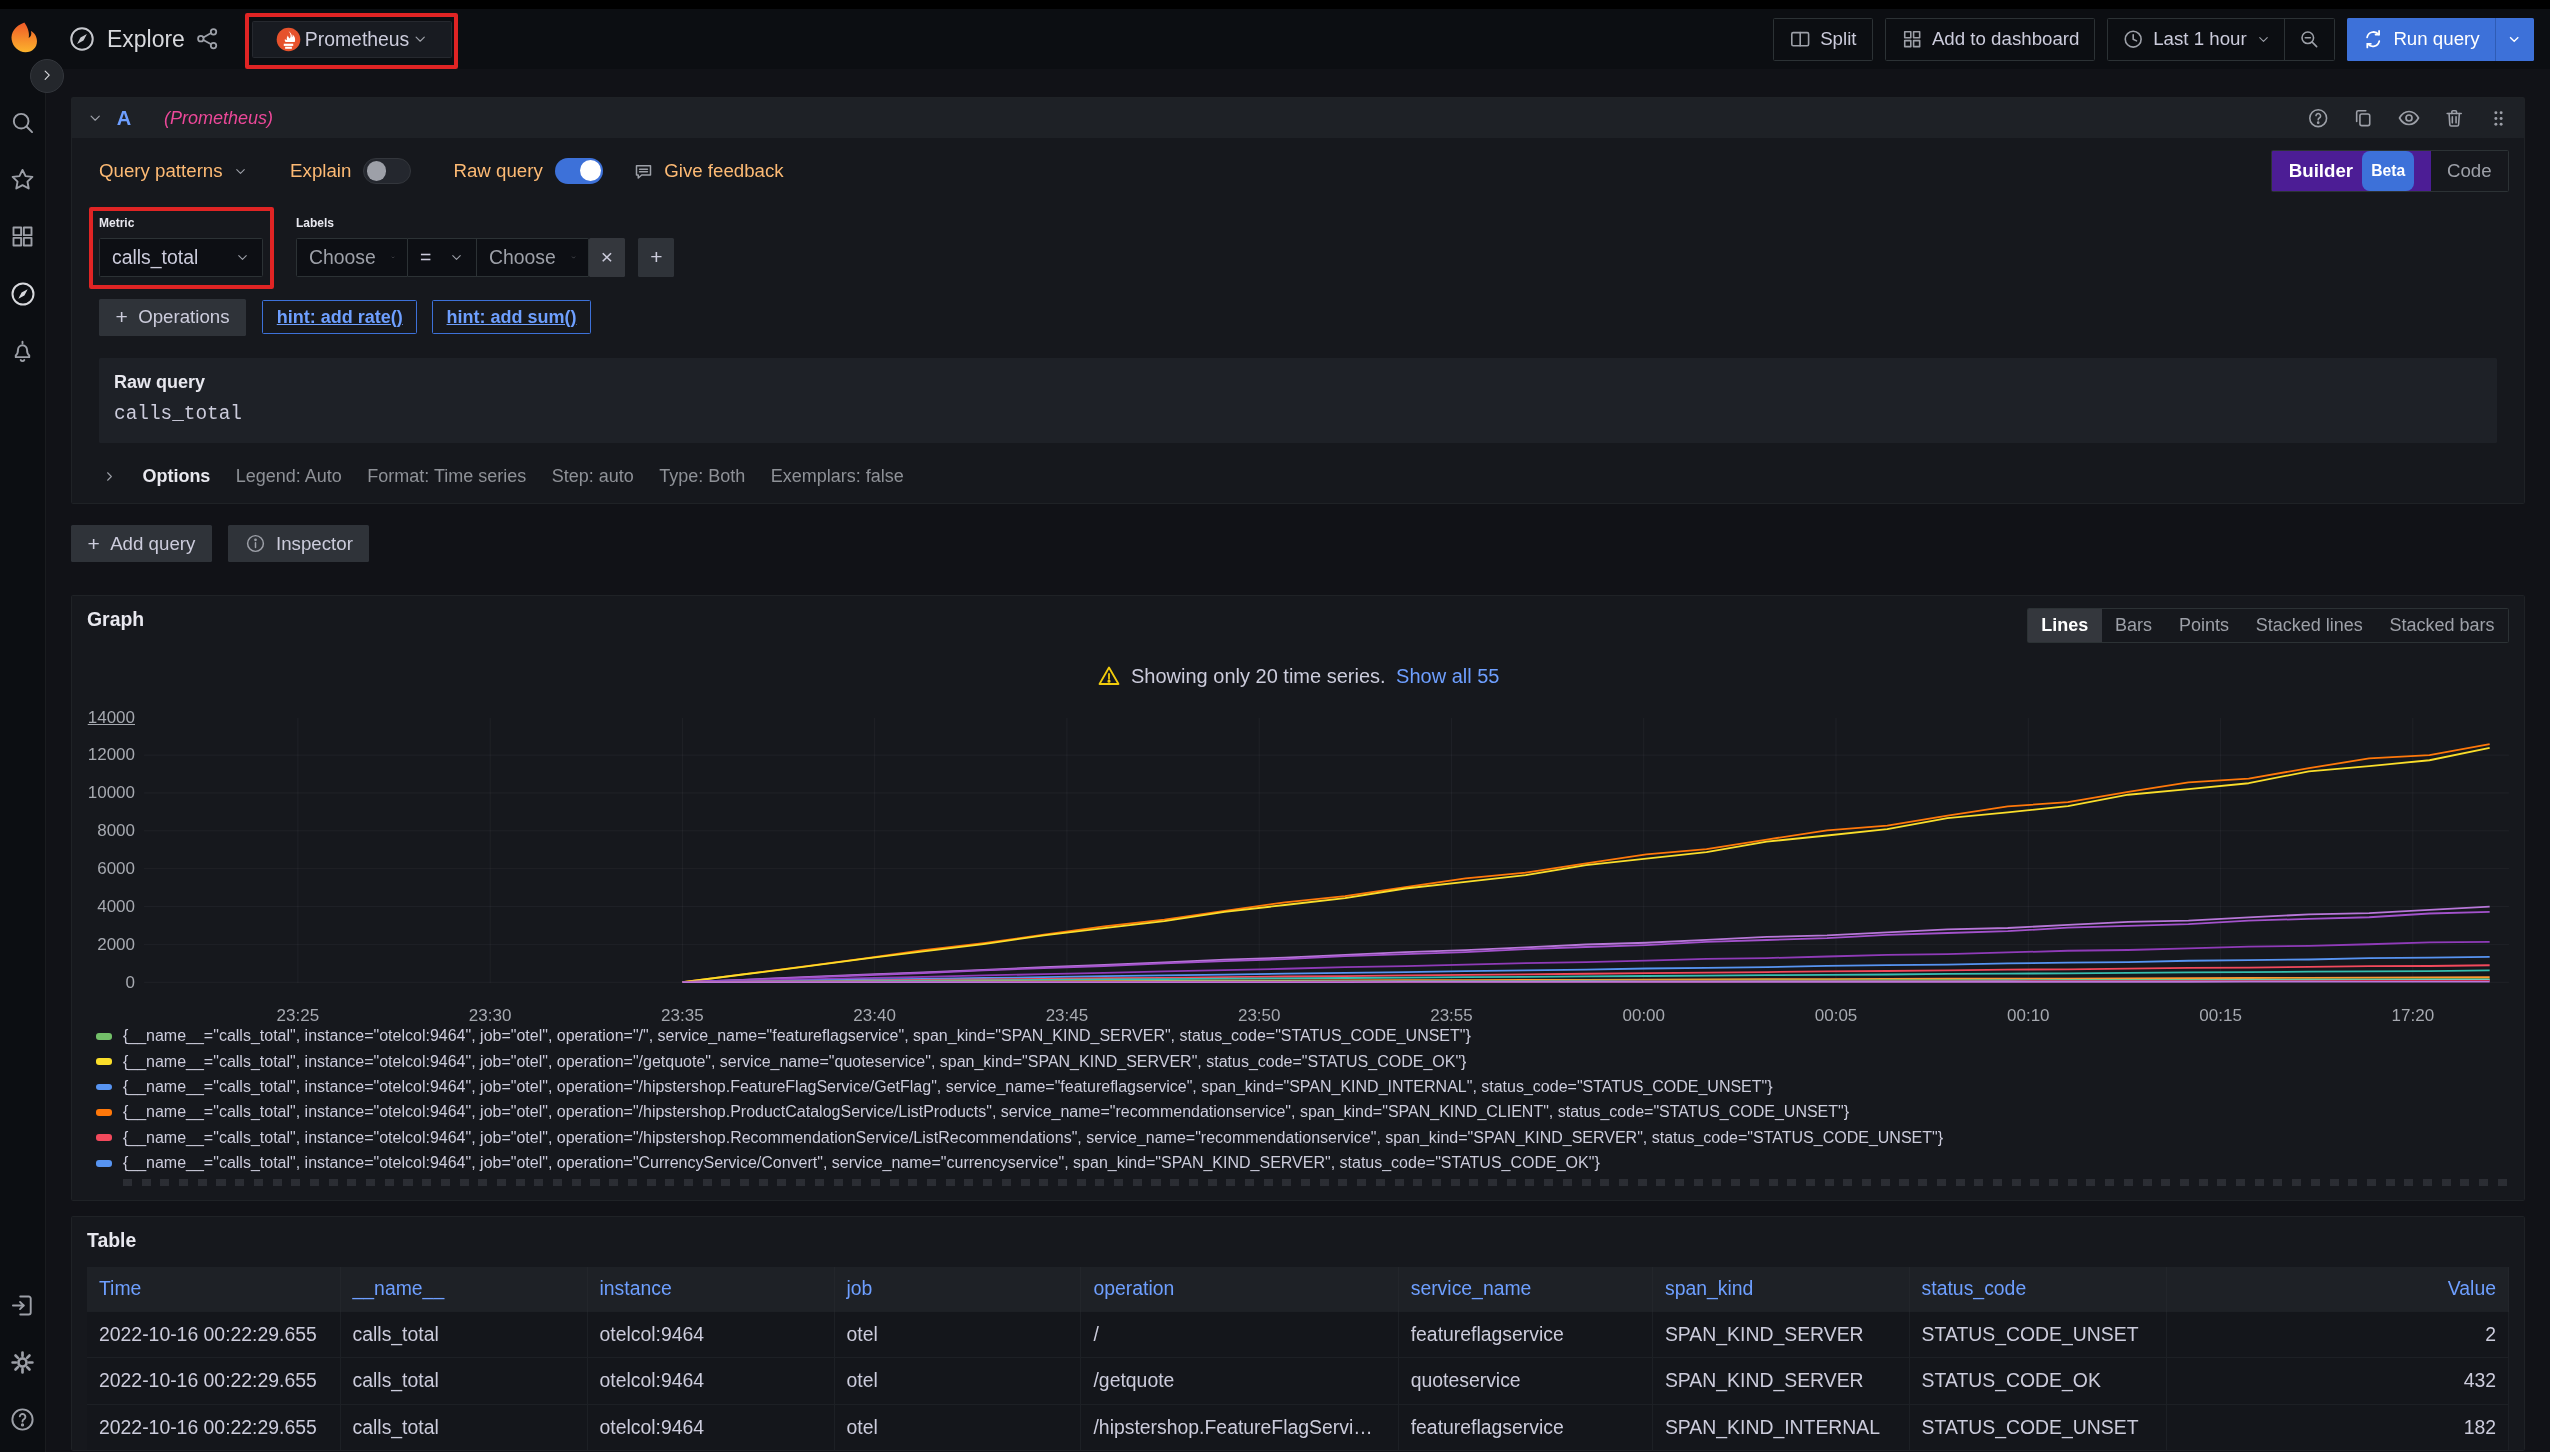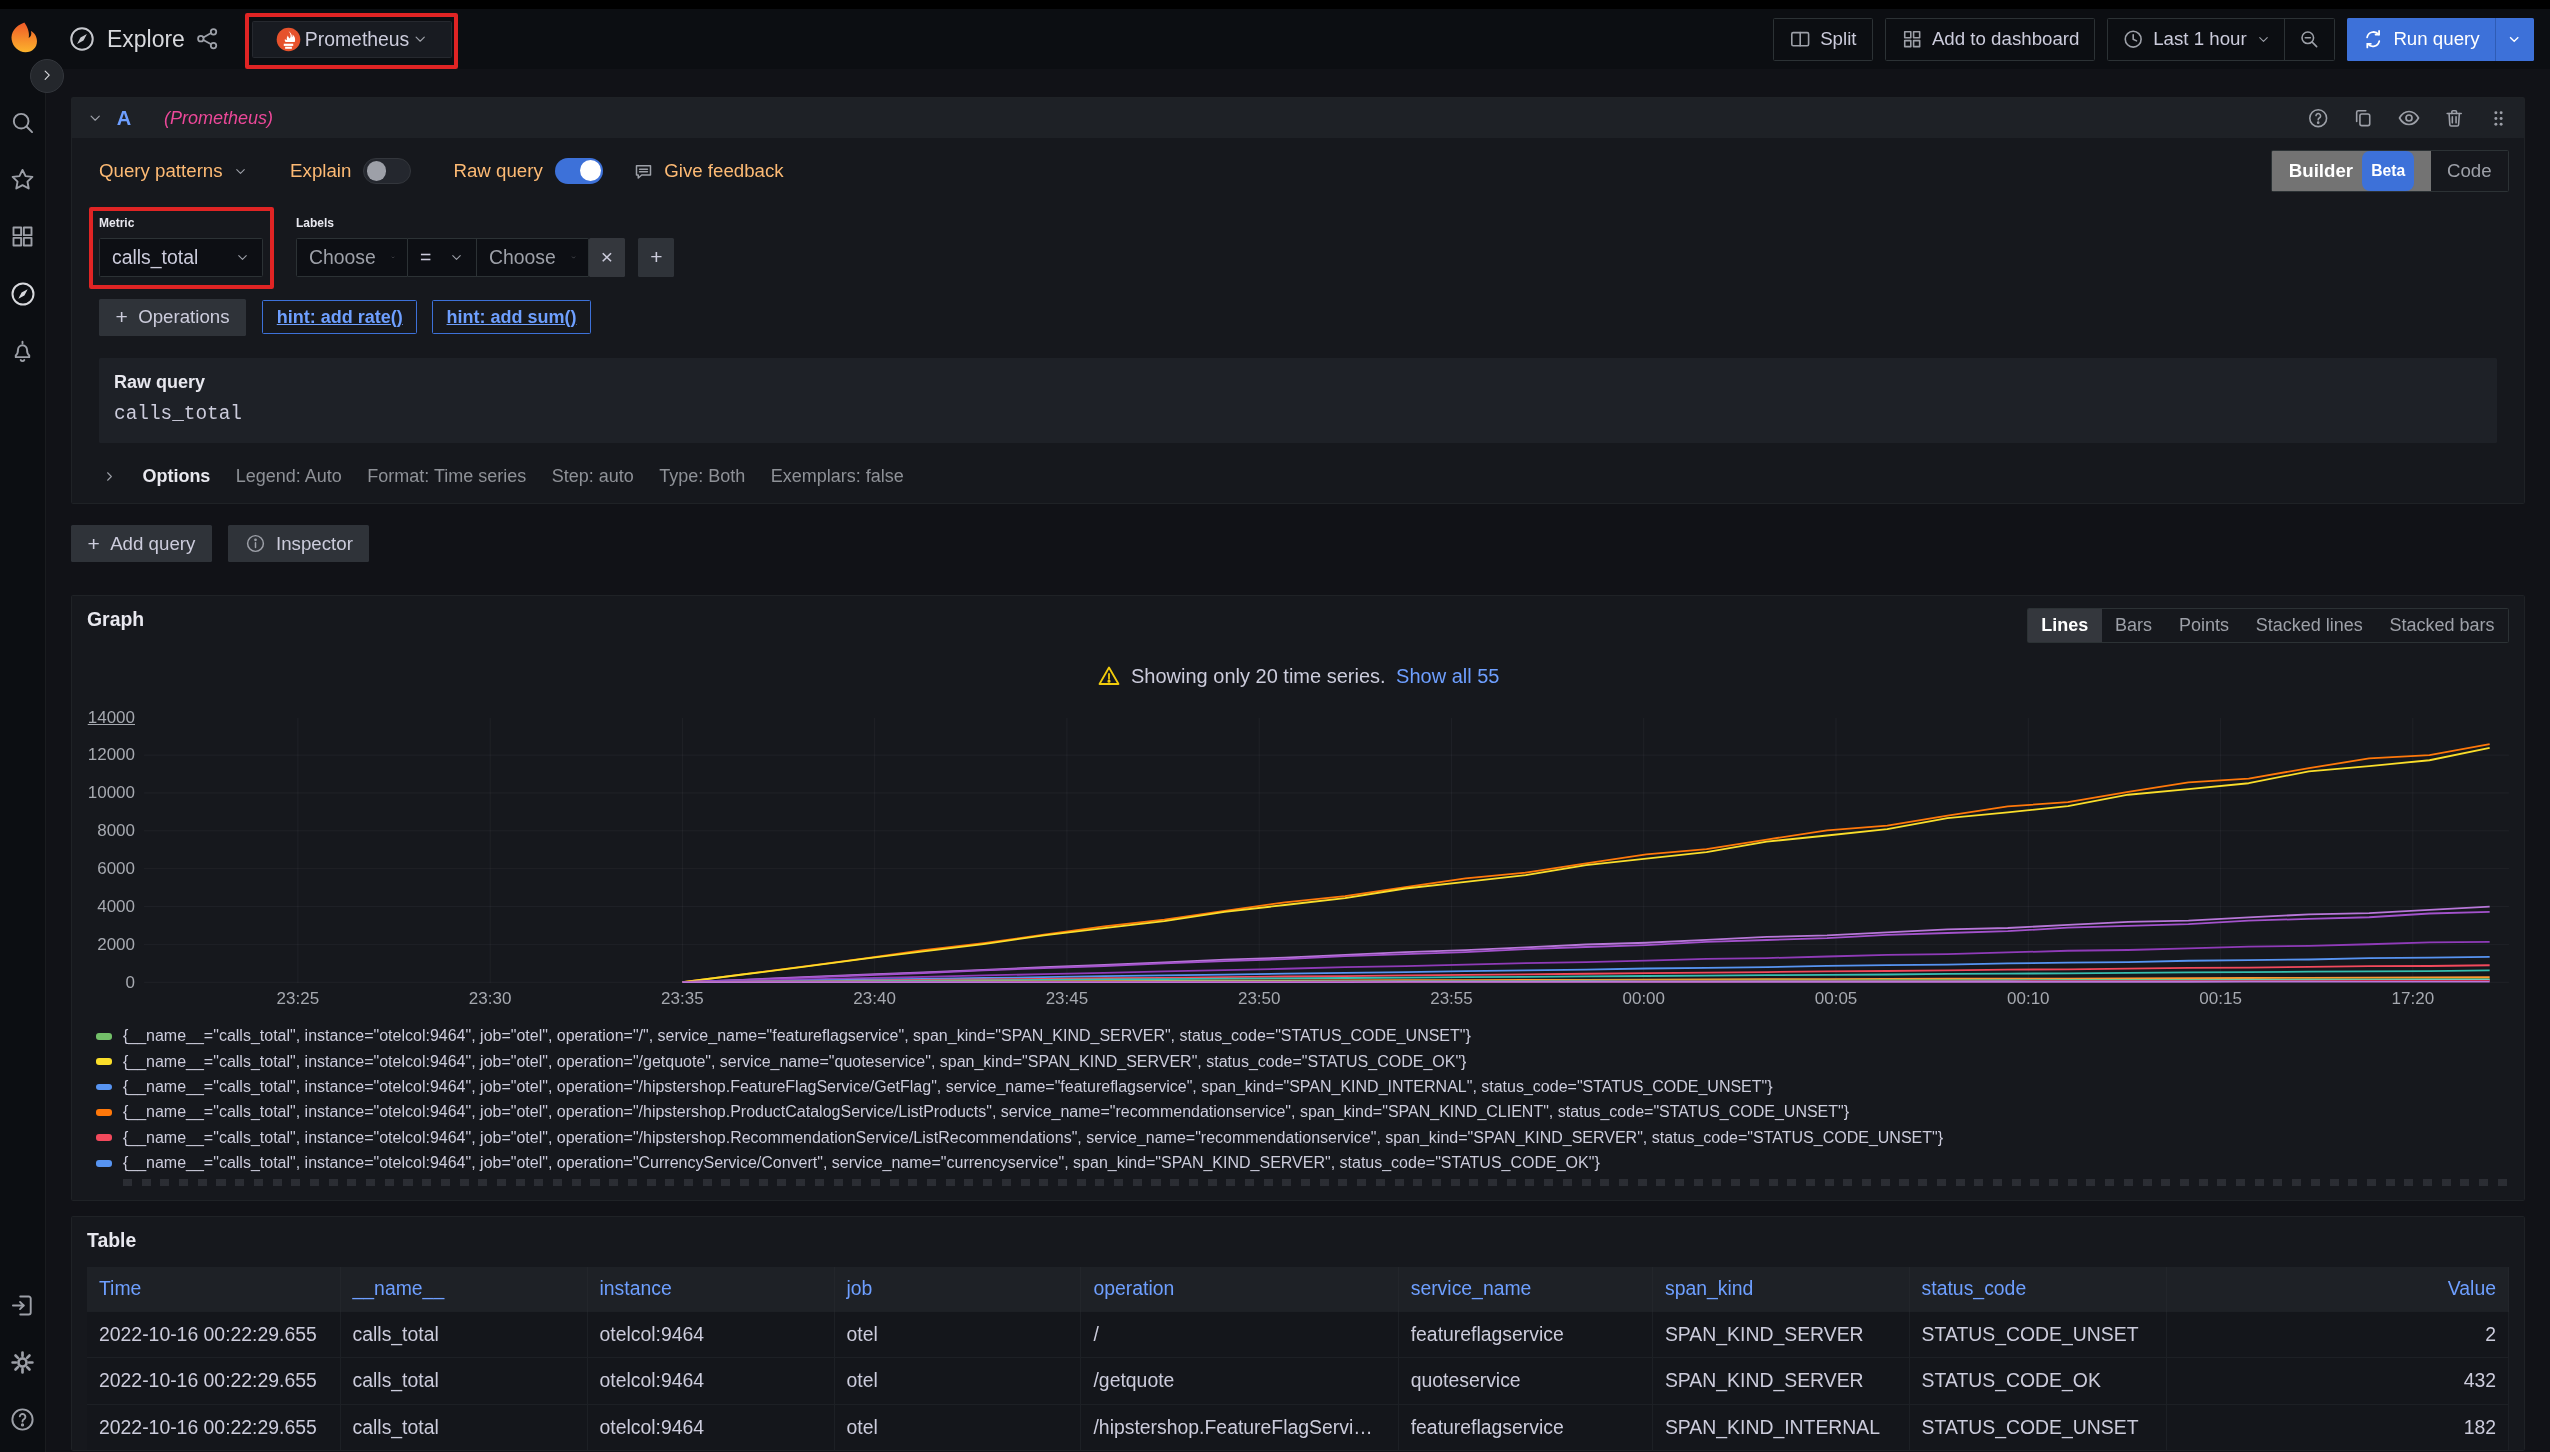--- a/index.html
+++ b/index.html
@@ -54,21 +54,21 @@
   .q-toolbar { display:flex; align-items:center; padding:12px 15px 6px 27px; }
   .q-toolbar .item { display:flex; align-items:center; gap:10.5px; font-size:18.7px; color:#fdba74; cursor:pointer; background:none; border:none; font-family:inherit; }
   .gap56 { margin-left:42px; } .gap40 { margin-left:30px; }
   .toggle { width:48px; height:25.4px; border-radius:13.4px; position:relative; cursor:pointer; border:none; }
   .toggle.off { background:#24272e; border:0.7px solid #33363c; }
   .toggle.off .knob { position:absolute; left:2.2px; top:2.2px; width:19.4px; height:19.4px; border-radius:50%; background:#9da0a8; }
   .toggle.on { background:#3d71d9; }
   .toggle.on .knob { position:absolute; right:2.2px; top:2.2px; width:21px; height:21px; border-radius:50%; background:#fff; }
   .mode-switch { margin-left:auto; display:flex; align-items:center; border:0.7px solid #2c3235; border-radius:1.5px; overflow:hidden; height:42px; }
   .mode-switch .seg { display:flex; align-items:center; gap:9px; padding:0 16.4px; font-size:18.7px; color:#9da0a8; cursor:pointer; height:100%; background:none; border:none; font-family:inherit; }
-  .mode-switch .seg.active { background:#737373; color:#fff; font-weight:700; }
+  .mode-switch .seg.active { background:#4c1d95; color:#fff; font-weight:700; }
   .beta { background:#3d71d9; color:#fff; font-size:15.7px; font-weight:700; border-radius:8px; padding:11px 9px; }
 
   .q-body { padding:7.5px 27px 15px 27px; }
   .field-label { font-size:12px; font-weight:700; color:#e8e8ef; margin-bottom:7.5px; display:block; }
   .metric-row { display:flex; align-items:flex-start; gap:33px; margin-top:10.5px; }
   .metric-field { position:relative; }
   .anno-metric { inset:-9px -10.5px -12px -10.5px; }
   .select { display:flex; align-items:center; justify-content:space-between; gap:15px;
     background:#0d0f14; border:0.7px solid #2c3235; border-radius:1.5px; height:39px; padding:0 12px;
     font-size:19.4px; color:#ccccdc; cursor:pointer; }
@@ -99,21 +99,21 @@
   .mode-tabs .tab.active { background:#34373d; color:#fff; font-weight:700; }
 
   .warn-row { display:flex; align-items:center; justify-content:center; gap:10.5px; margin-top:21px; font-size:20px; color:#ccccdc; }
   .warn-link { color:#6e9fff; cursor:pointer; }
 
   .chart-wrap { display:flex; margin-top:30px; }
   .y-axis { width:58px; position:relative; height:265px; }
   .y-axis span { position:absolute; right:9px; font-size:17px; color:#a6a9b0; }
   .plot { flex:1; position:relative; }
   .x-axis { position:relative; height:30px; }
-  .x-axis span { position:absolute; top:6px; transform:translateX(-50%); font-size:17px; color:#a6a9b0;text-align:right; }
+  .x-axis span { position:absolute; top:23px; transform:translateX(-50%); font-size:17px; color:#a6a9b0;text-align:right; }
 
   .legend { margin-top:10.5px; padding-left:9px; }
   .legend-row { display:flex; align-items:center; gap:10.5px; height:25.4px; cursor:pointer; }
   .swatch { width:16.4px; height:6.7px; border-radius:3px; flex:none; }
   .legend-text { font-size:16px; color:#ccccdc; white-space:nowrap; overflow:hidden; }
   .legend-cut { height:7.5px; margin:3px 0 0 36px; opacity:.4;
     background:repeating-linear-gradient(90deg,#4a4d55 0 9px,transparent 9px 18.7px); }
 
   
   .table-panel { margin-top:15px; padding-bottom:0; }

